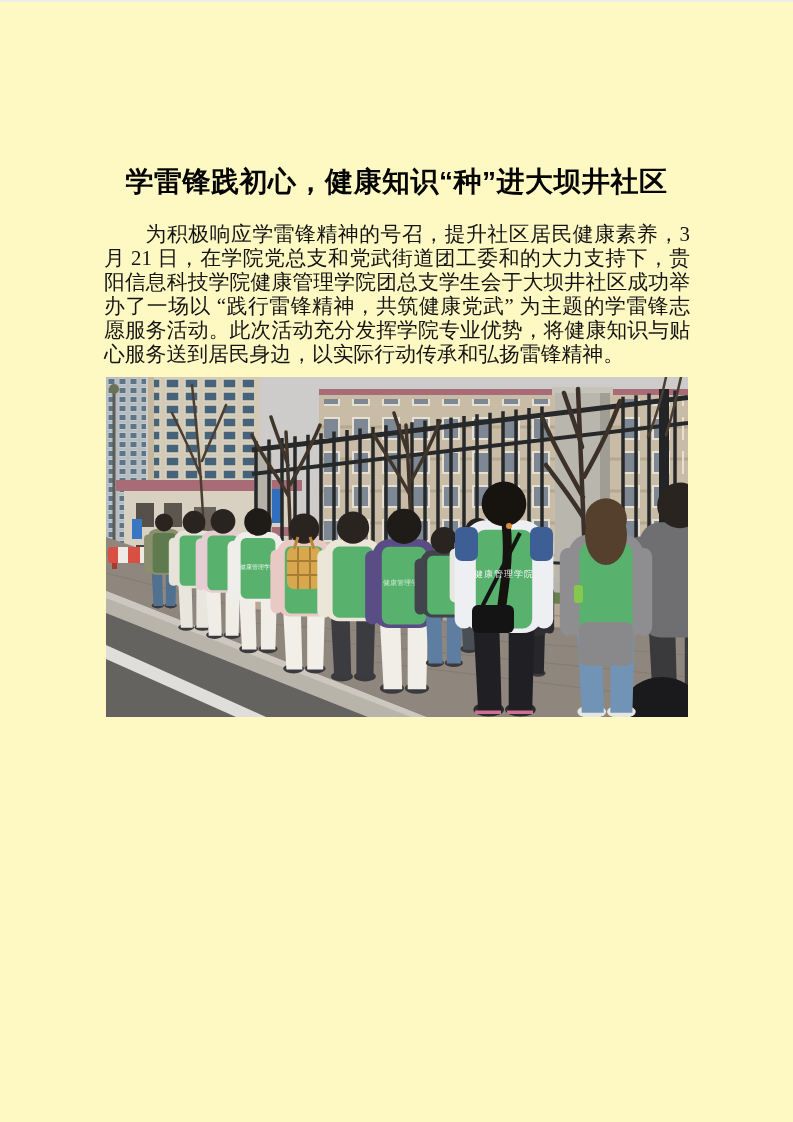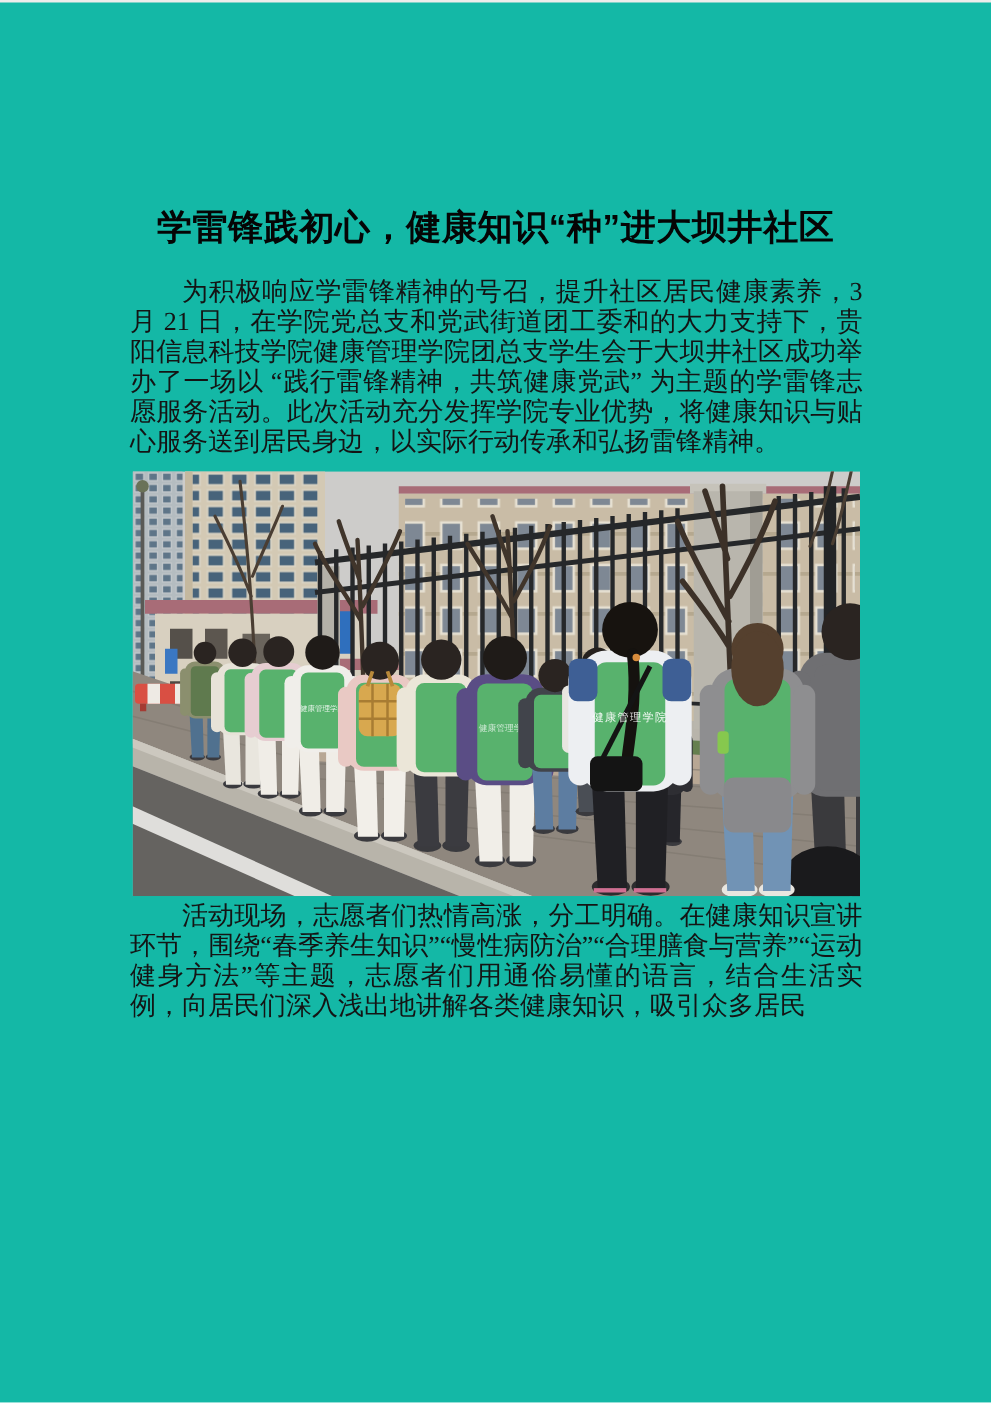--- a/index.html
+++ b/index.html
@@ -1,20 +1,20 @@
 <!DOCTYPE html>
 <html style="--vest-green: #58b26d; --sky: #cdccca; --building-cream: #d3c9b4; --building-beige: #c9bca6; --roof-mauve: #a86c77; --fence-dark: #26282a; --sidewalk-gray: #8f877e; --road-gray: #656360; --glass-blue: #47637a;"><head>
 <meta charset="utf-8">
 <style>
   html,body{margin:0;padding:0;background:#ffffff;}
   .page{
     position:relative;
     width:793px;height:1122px;
     margin:0 auto;
-    background:#14b8a6;
+    background:#fef9c3;
     border-top:2px solid #ededeb;
     box-sizing:border-box;
     overflow:hidden;
     font-family:"Liberation Serif", serif;
     color:#111111;
   }
   h1.article-title{
     margin:164px 0 0 0;
     text-align:center;
     font-family:"Liberation Sans", sans-serif;
@@ -208,15 +208,14 @@
         <g>
           <use href="#person" transform="translate(500,338) scale(2.2)" style="--jacket:#8e8e90;--pants:#7193b5;--hair:#55402e;--shoes:#e8e6e0;"></use>
           <ellipse cx="500" cy="158" rx="21" ry="30" fill="#55402e"></ellipse>
           <rect x="473" y="245" width="54" height="44" rx="8" fill="#89898c"></rect>
           <rect x="468" y="208" width="9" height="18" rx="3" fill="#86c84e"></rect>
         </g>
       </g>
     </svg>
   </figure>
 
-  <p class="body-para second">活动现场，志愿者们热情高涨，分工明确。在健康知识宣讲环节，围绕“春季养生知识”“慢性病防治”“合理膳食与营养”“运动健身方法”等主题，志愿者们用通俗易懂的语言，结合生活实例，向居民们深入浅出地讲解各类健康知识，吸引众多居民</p>
 
 </div>
 
 </body></html>

